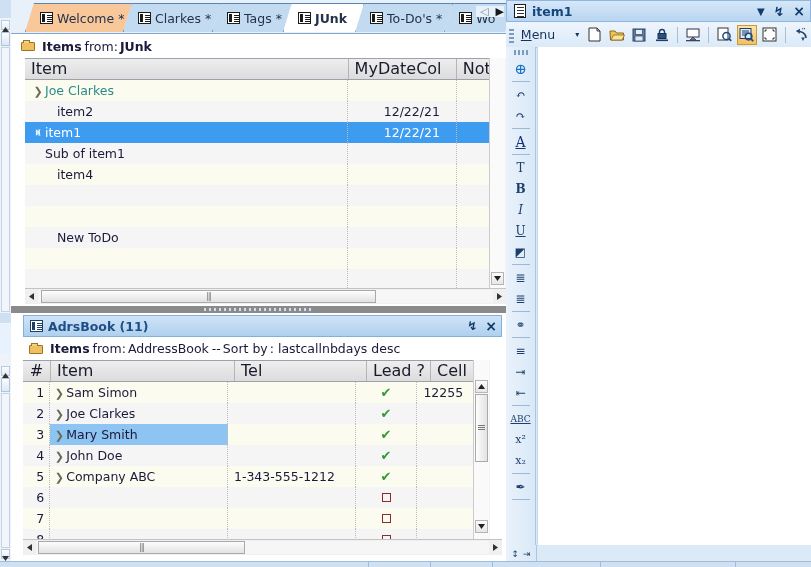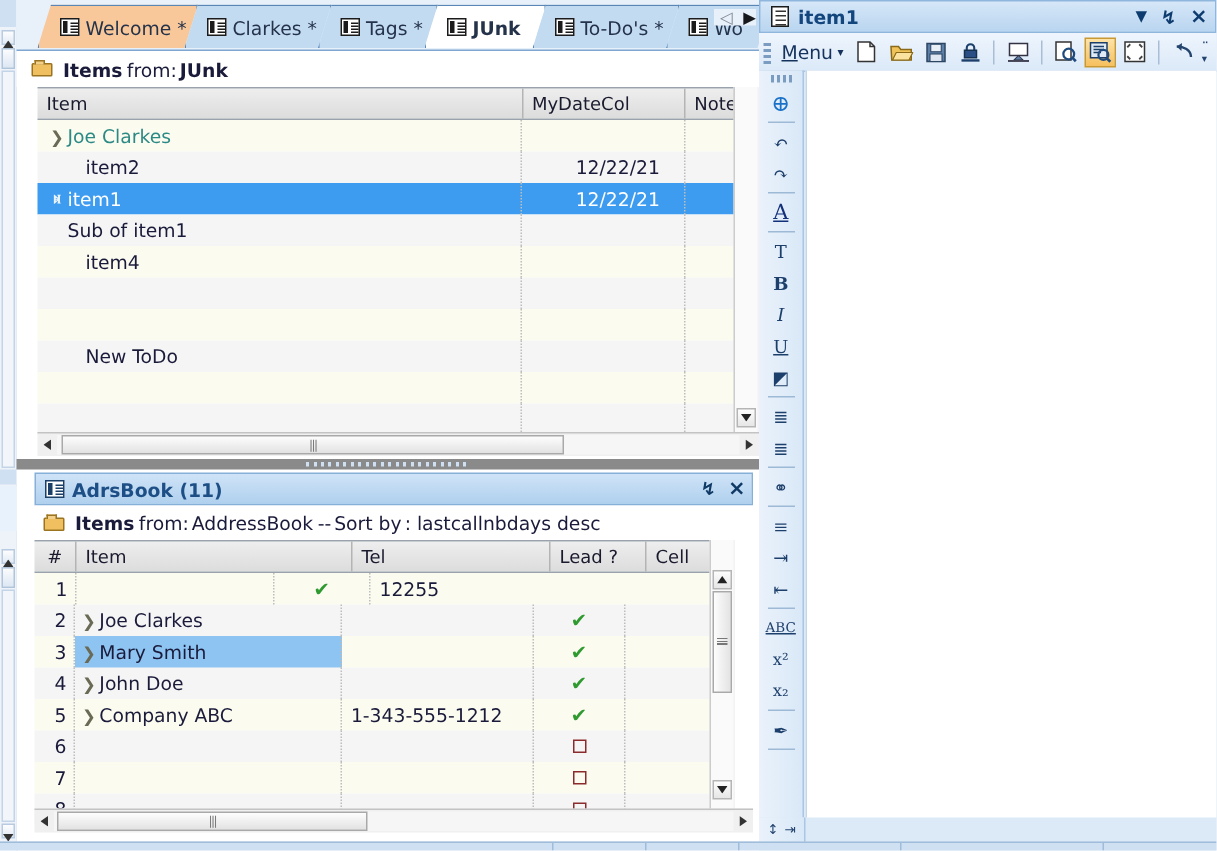--- a/index.html
+++ b/index.html
@@ -47,21 +47,21 @@
   .crumb{height:24px;display:flex;align-items:center;gap:6px;padding-left:10px;background:#fff;font-size:12.5px;}
   .folder-ico{width:15px;height:12px;position:relative;flex:none;}
   .folder-ico::before{content:"";position:absolute;left:0;top:2px;width:14px;height:9px;background:#f0c060;
         border:1px solid #9a7420;border-radius:1px;box-sizing:border-box;}
   .folder-ico::after{content:"";position:absolute;left:2px;top:0px;width:7px;height:3px;background:#f3d089;
         border:1px solid #9a7420;border-bottom:none;box-sizing:border-box;}
 
   
   .grid{position:relative;background:#fff;}
   .ghead{display:flex;height:20px;background:linear-gradient(#eeeeee,#dcdcdc);
-         border-top:1px solid #9aa3ad;border-bottom:1px solid #9aa3ad;font-size:12px;color:#1a1a2e;}
+         border-top:1px solid #9aa3ad;border-bottom:1px solid #9aa3ad;font-size:16px;color:#1a1a2e;}
   .ghead .hc{border-right:1px solid #b4b4b4;padding-left:6px;line-height:20px;box-sizing:border-box;overflow:hidden;white-space:nowrap;}
   .grow{display:flex;height:21px;font-size:12.5px;box-sizing:border-box;}
   .grow.odd{background:#fbfbf0;}
   .grow.even{background:#f5f5f5;}
   .grow.sel{background:#3d9bf0;color:#fff;}
   .gc{box-sizing:border-box;line-height:21px;overflow:hidden;white-space:nowrap;
       border-right:1px dotted #bdbdbd;padding-left:6px;}
   .gc.num{text-align:right;padding-right:16px;}
   .exp{display:inline-block;width:14px;text-align:center;color:#6a6a55;font-weight:bold;font-size:11px;}
   .teal{color:#2c8a85;}
@@ -103,21 +103,21 @@
   .rp-title{height:22px;background:linear-gradient(#d6e7f8,#b9d5f0);border:1px solid #8fb6dd;
      display:flex;align-items:center;gap:6px;padding:0 5px 0 7px;font-size:12.5px;font-weight:bold;color:#14467e;box-sizing:border-box;}
   .rp-title .sp{margin-left:auto;display:flex;gap:9px;align-items:center;color:#0f3c6e;}
   .note-ico{width:12px;height:14px;border:1.3px solid #1b1b1b;background:#fff;box-sizing:border-box;position:relative;flex:none;}
   .note-ico::after{content:"";position:absolute;left:2px;top:2px;width:7px;height:1px;background:#333;
     box-shadow:0 3px 0 #333,0 6px 0 #333,0 9px 0 #333;}
 
   .rp-toolbar{height:25px;background:linear-gradient(#eef5fd,#dbe9f8);border-bottom:1px solid #a9c6e4;
         display:flex;align-items:center;gap:2px;padding-left:3px;position:relative;}
   .grip{width:5px;height:16px;background-image:repeating-linear-gradient(0deg,#7a9cc0 0 2px,transparent 2px 4px);margin-right:2px;}
-  .menu-btn{font-size:12.5px;padding:1px 3px;display:flex;align-items:center;gap:3px;color:#14325c;}
+  .menu-btn{font-size:12.5px;padding:1px 3px;display:flex;align-items:center;gap:20px;color:#14325c;}
   .menu-btn u{text-decoration:underline;}
   .tb-btn{width:21px;height:20px;display:flex;align-items:center;justify-content:center;border:1px solid transparent;box-sizing:border-box;}
   .tb-btn.on{background:linear-gradient(#fde3a8,#f6c05e);border:1px solid #c99a34;}
   .tb-sep{width:1px;height:16px;background:#a9bdd3;margin:0 3px;}
   .tb-more{position:absolute;right:2px;top:2px;width:12px;text-align:center;font-size:9px;color:#24456e;line-height:10px;}
 
   
   .vtool{position:absolute;left:0;top:47px;width:30px;bottom:22px;background:linear-gradient(90deg,#eaf2fb,#d9e8f7);
          border-right:1px solid #a9c6e4;padding-top:3px;box-sizing:border-box;}
   .vgrip{width:14px;height:5px;margin:0 auto 3px;background-image:repeating-linear-gradient(90deg,#7a9cc0 0 2px,transparent 2px 4px);}
@@ -314,20 +314,21 @@
         <div class="ghead" style="width:467px;">
           <div class="hc" style="width:28px;text-align:center;padding-left:0;">#</div>
           <div class="hc" style="width:184px;">Item</div>
           <div class="hc" style="width:132px;">Tel</div>
           <div class="hc" style="width:64px;">Lead ?</div>
           <div class="hc" style="width:59px;border-right:none;">Cell</div>
         </div>
         <div id="abRows" style="width:467px;">
             <div class="grow odd">
               <div class="gc" style="width: 28px; text-align: right; padding-right: 5px; padding-left: 0px;">1</div>
+              <div class="gc" style="width: 184px; padding-left: 2px;"><span class="exp">❯</span><span>Sam Simon</span></div>
               <div class="gc" style="width: 132px;"></div>
               <div class="gc" style="width: 64px; text-align: center; padding-left: 0px;"><span class="check">✔</span></div>
               <div class="gc" style="width: 75px; border-right: none;">12255</div>
             </div>
             <div class="grow even">
               <div class="gc" style="width: 28px; text-align: right; padding-right: 5px; padding-left: 0px;">2</div>
               <div class="gc" style="width: 184px; padding-left: 2px;"><span class="exp">❯</span><span>Joe Clarkes</span></div>
               <div class="gc" style="width: 132px;"></div>
               <div class="gc" style="width: 64px; text-align: center; padding-left: 0px;"><span class="check">✔</span></div>
               <div class="gc" style="width: 75px; border-right: none;"></div>

